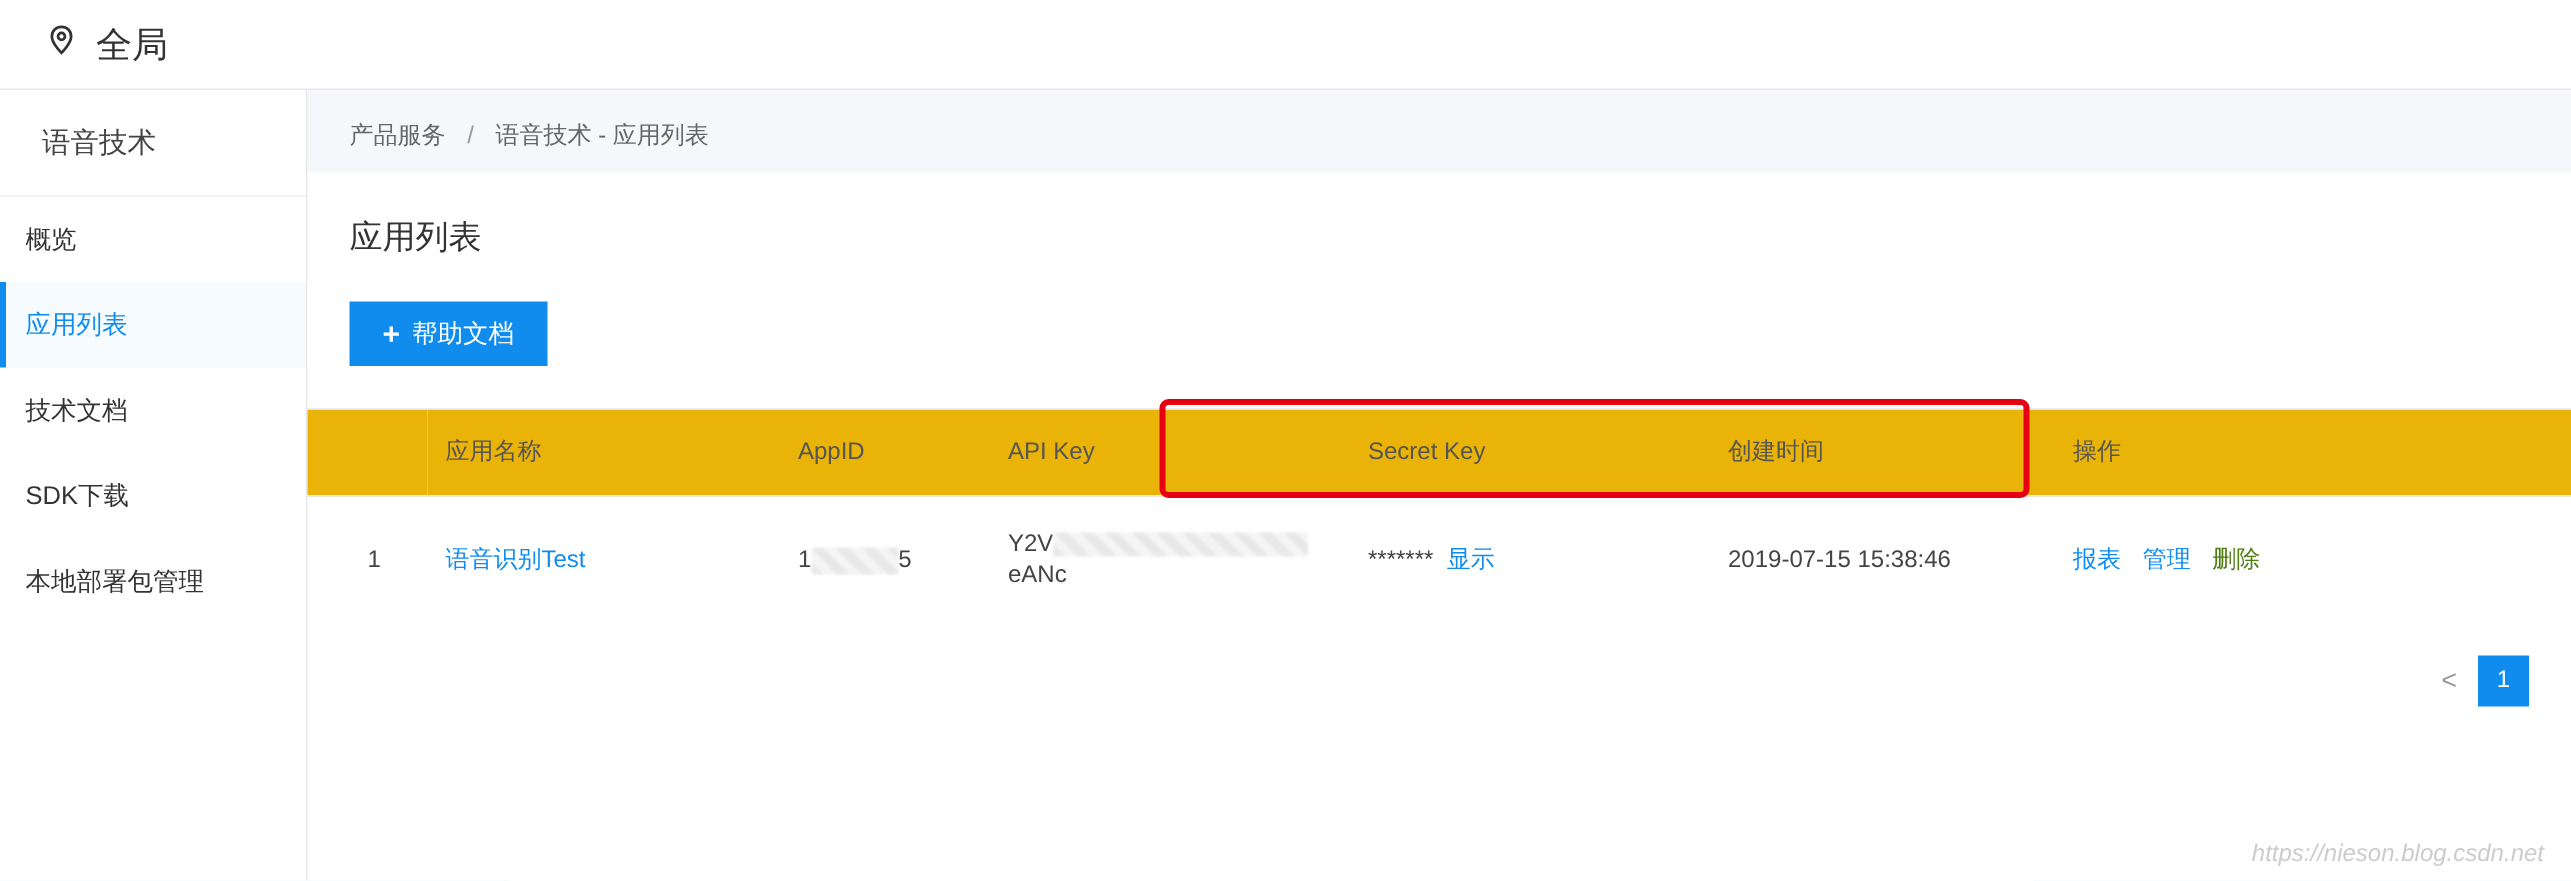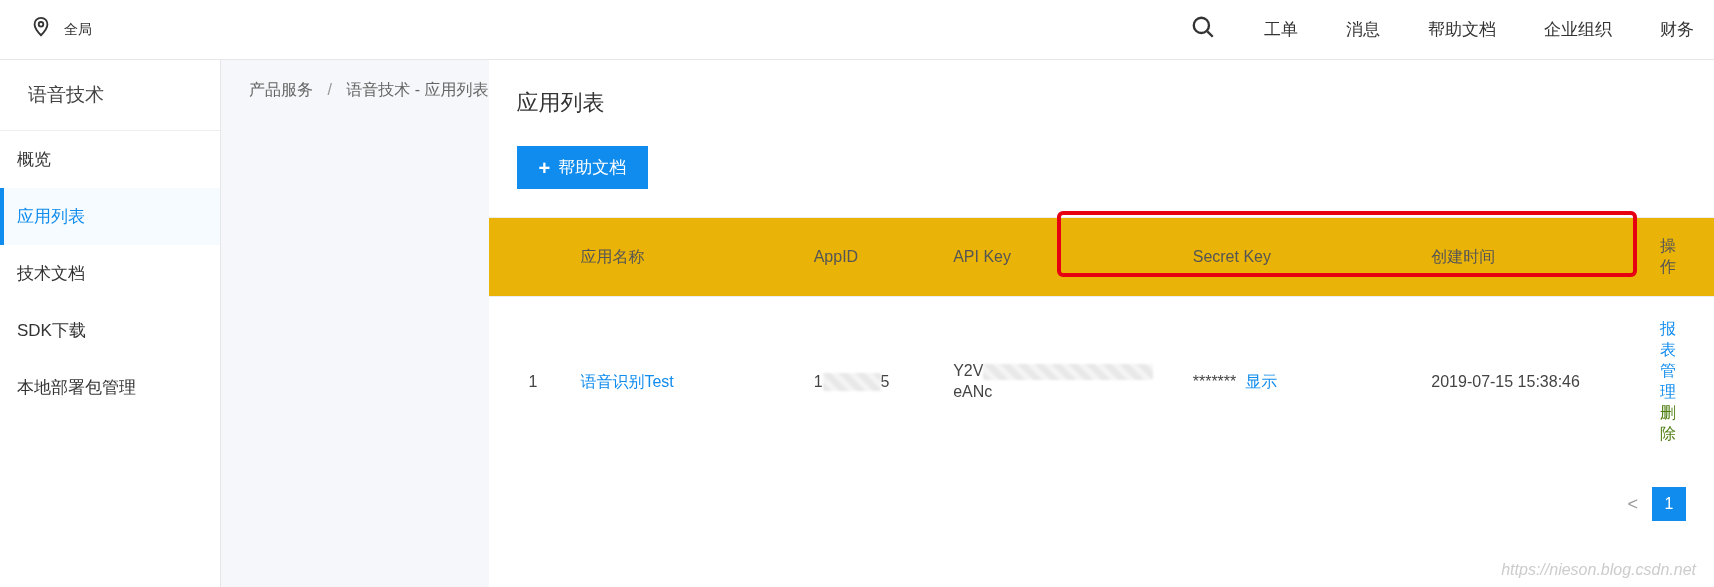--- a/index.html
+++ b/index.html
@@ -29,21 +29,21 @@
     .header-left {
       display: flex;
       align-items: center;
       gap: 12px;
     }
     .location-icon {
       font-size: 22px;
       color: #333;
     }
     .global-label {
-      font-size: 14px;
+      font-size: 24px;
       color: #333;
     }
     .header-right {
       display: flex;
       align-items: center;
       gap: 48px;
     }
     .search-icon {
       font-size: 24px;
       color: #333;
@@ -56,21 +56,21 @@
     }
     
     
     .main-layout {
       display: flex;
       height: calc(100% - 60px);
     }
     
     
     .sidebar {
-      width: 221px;
+      width: 205px;
       background: #fff;
       border-right: 1px solid #e6e6e6;
       display: flex;
       flex-direction: column;
     }
     .sidebar-title {
       padding: 22px 0 22px 28px;
       font-size: 19px;
       color: #444;
       border-bottom: 1px solid #eee;
@@ -85,21 +85,21 @@
     .sidebar-item.active {
       color: #108cee;
       background: #f5fbff;
       border-left: 4px solid #108cee;
     }
     
     
     .content {
       flex: 1;
       display: flex;
-      flex-direction: row;
+      flex-direction: column;
       background: #f5f7fa;
     }
     .breadcrumb {
       padding: 20px 0 14px 28px;
       font-size: 16px;
       color: #777;
     }
     .breadcrumb-item {
       color: #666;
     }
@@ -235,33 +235,20 @@
 
 <div class="top-header">
   <div class="header-left">
     <span class="location-icon">
       <svg width="22" height="22" viewBox="0 0 24 24" fill="none" stroke="#333" stroke-width="2">
           <path d="M12 2C8 2 5 5 5 9c0 5 7 12 7 12s7-7 7-12c0-4-3-7-7-7z"></path>
           <circle cx="12" cy="9" r="2.5"></circle>
         </svg>
     </span>
     <span class="global-label">全局</span>
-  </div>
-  <div class="header-right">
-    <span class="search-icon">
-      <svg width="26" height="26" viewBox="0 0 24 24" fill="none" stroke="#333" stroke-width="2.2">
-          <circle cx="10.5" cy="10.5" r="7"></circle>
-          <line x1="21" y1="21" x2="16" y2="16"></line>
-        </svg>
-    </span>
-    <span class="nav-link">工单</span>
-    <span class="nav-link">消息</span>
-    <span class="nav-link">帮助文档</span>
-    <span class="nav-link">企业组织</span>
-    <span class="nav-link">财务</span>
   </div>
 </div>
 
 <div class="main-layout">
 
   <div class="sidebar">
     <div class="sidebar-title">语音技术</div>
     <div class="sidebar-item">概览</div>
     <div class="sidebar-item active">应用列表</div>
     <div class="sidebar-item">技术文档</div>

